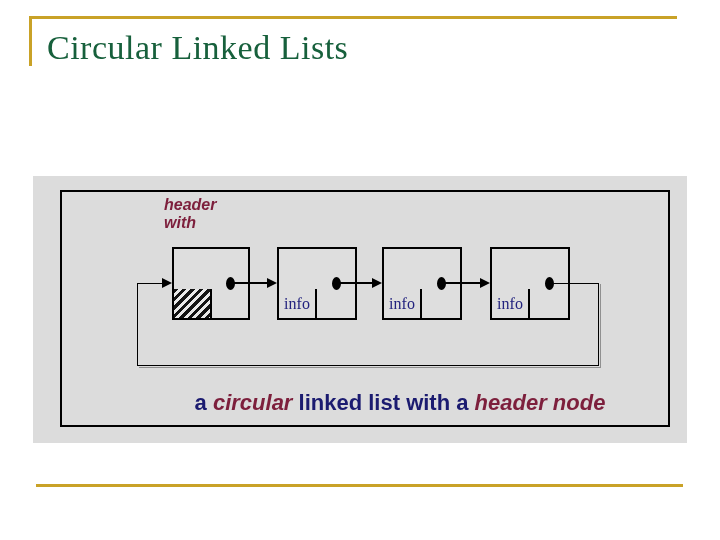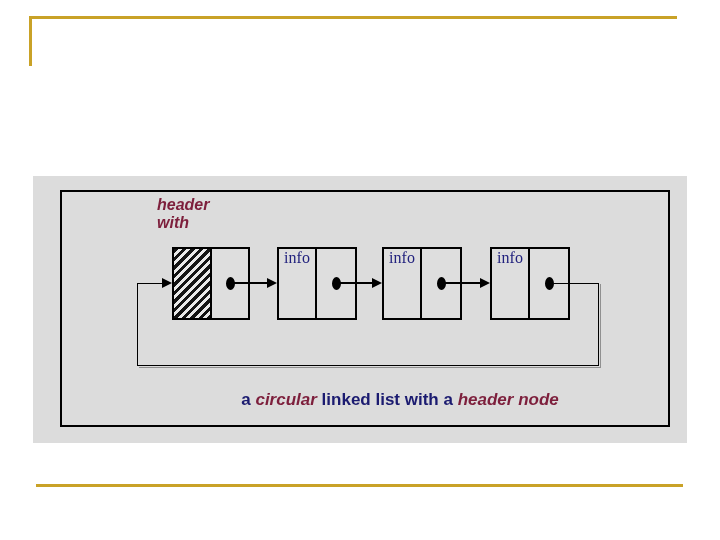--- a/index.html
+++ b/index.html
@@ -18,35 +18,35 @@
   }
   .figure-panel{
     position:absolute;left:33px;top:176px;width:654px;height:267px;
     background:#DCDCDC;
   }
   .diagram-frame{
     position:absolute;left:27px;top:14px;width:610px;height:237px;
     border:2px solid #000;box-sizing:border-box;
   }
   .header-label{
-    position:absolute;left:124px;top:20px;
+    position:absolute;left:131px;top:20px;
     color:#7D1F3C;font-weight:bold;font-style:italic;
     font-size:16px;line-height:18px;
   }
   .node{
     position:absolute;top:71px;height:73px;box-sizing:border-box;
     border:2px solid #000;display:flex;background:#DEDEDE;
   }
   .header-node{left:139px;width:78px;}
   .node-1{left:244px;width:80px;}
   .node-2{left:349px;width:80px;}
   .node-3{left:457px;width:80px;}
   .cell-left{
     width:38px;border-right:2px solid #000;box-sizing:border-box;
-    display:flex;align-items:flex-start;justify-content:center;
+    display:flex;align-items:center;justify-content:center;margin-top:40px;
   }
   .cell-right{flex:1;display:flex;align-items:center;justify-content:center;}
   .hatch{
     background:repeating-linear-gradient(135deg,#141414 0 3px,#E9E9E9 3px 6px);
   }
   .info-text{
     font-family:"Liberation Serif",serif;font-size:16px;color:#22227E;
   }
   .dot{
     width:9px;height:13px;background:#000;border-radius:50%;
@@ -55,32 +55,33 @@
   .head{
     position:absolute;width:0;height:0;
     border-top:5px solid transparent;border-bottom:5px solid transparent;
     border-left:10px solid #000;
   }
   .loop{position:absolute;background:#000;}
   .loop-shadow-b{box-shadow:2px 2px 0 rgba(130,130,130,0.85);}
   .loop-shadow-r{box-shadow:2px 1px 0 rgba(130,130,130,0.85);}
   .caption{
     position:absolute;left:80px;top:214px;width:574px;text-align:center;
-    font-size:17px;font-weight:bold;color:#1B1B70;white-space:nowrap;
+    font-size:22px;font-weight:bold;color:#1B1B70;white-space:nowrap;
   }
   .maroon-italic{color:#7D1F3C;font-style:italic;}
 </style>
 </head>
 <body>
 
 <div style="position:absolute;inset:0;">
 
   <div class="rule rule-top"></div>
   <div class="rule rule-left"></div>
 
+  <h1 class="slide-title">Circular Linked Lists</h1>
 
   <div class="figure-panel">
     <div class="diagram-frame"></div>
 
     <div class="header-label">
       <div>header</div>
       <div>with</div>
     </div>
 
     <div class="node header-node">

